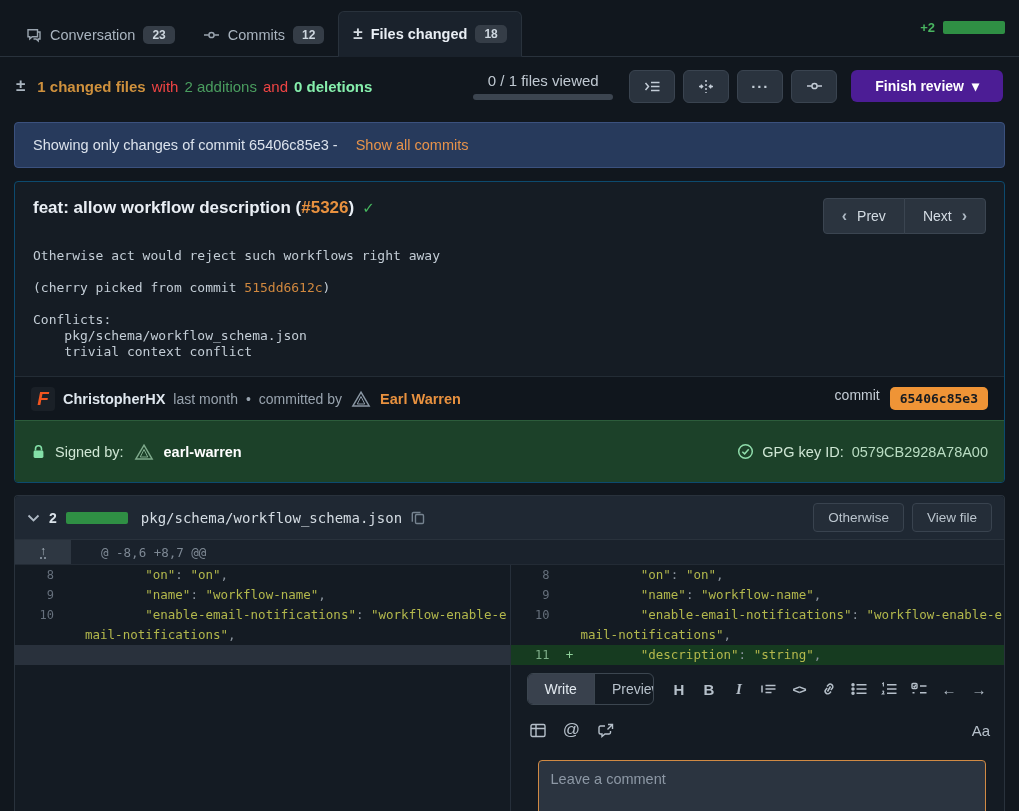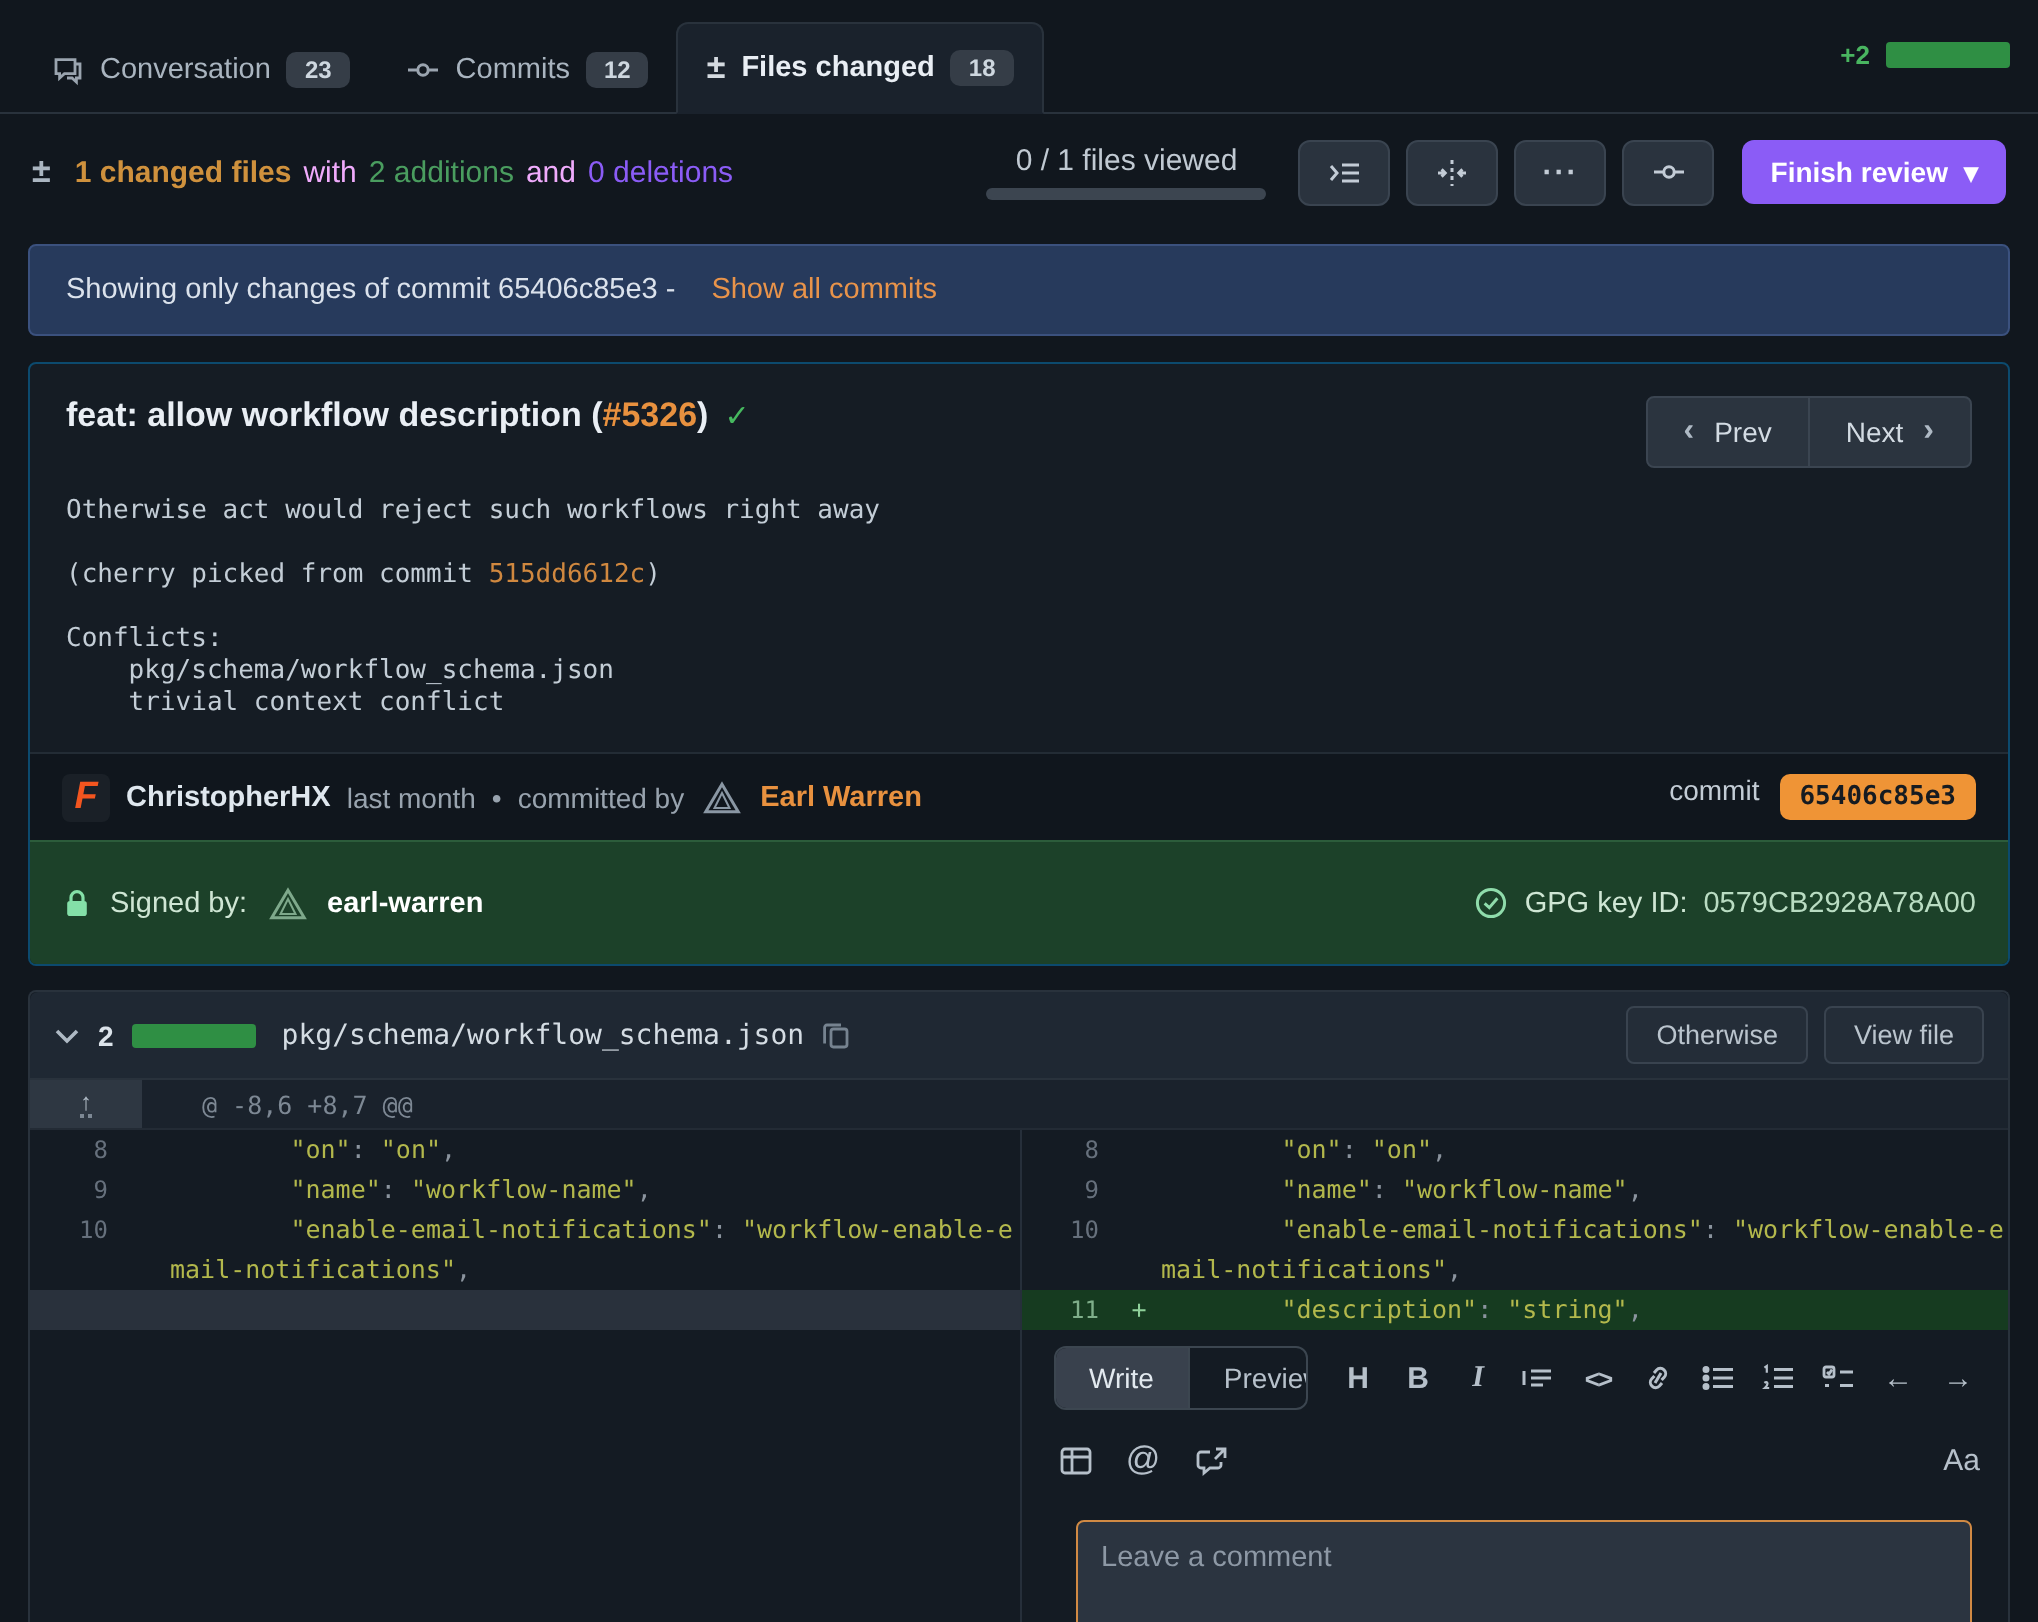--- a/index.html
+++ b/index.html
@@ -20,29 +20,29 @@
   .diffstat-top { position:absolute; right:14px; top:20px; display:flex; align-items:center; gap:8px; }
   .diffstat-top .plus { color:#49b560; font-size:13px; font-weight:700; }
   .statbar { width:62px; height:13px; background:#2f8f44; border-radius:2px; }
 
   
   .summary { height:58px; display:flex; align-items:center; padding:0 16px; }
   .summary .left { display:flex; align-items:center; gap:6px; font-size:15px; }
   .pm-icon { font-size:17px; font-weight:700; color:#aab5c0; margin-right:6px; }
   .t-changed { color:#cf913d; font-weight:700; }
   .t-add { color:#4a9d5f; }
-  .t-del { color:#8b5cf6; }
-  .t-plain { color:#f0abfc; }
+  .t-del { color:#86efac;font-weight:bold; }
+  .t-plain { color:#ef4444; }
   .summary .right { margin-left:auto; display:flex; align-items:center; gap:8px; }
   .viewed { display:flex; flex-direction:column; align-items:center; gap:5px; margin-right:8px; }
   .viewed .vtext { color:#c0c9d2; font-size:15px; }
   .vbar { width:140px; height:6px; background:#3c4550; border-radius:3px; }
   .icon-btn { width:46px; height:33px; background:#2a333e; border:1px solid #3a4450; border-radius:6px; display:flex; align-items:center; justify-content:center; color:#c3ccd6; cursor:pointer; }
   .icon-btn .dots { font-size:15px; font-weight:700; letter-spacing:1px; }
-  .finish-btn { margin-left:6px; background:#8b5cf6; color:#fff; font-weight:700; font-size:14px; border:none; border-radius:6px; padding:8px 14px; display:flex; align-items:center; gap:8px; cursor:pointer; }
+  .finish-btn { margin-left:6px; background:#4c1d95; color:#fff; font-weight:700; font-size:14px; border:none; border-radius:6px; padding:8px 24px; display:flex; align-items:center; gap:8px; cursor:pointer; }
 
   
   .banner { margin:7px 14px 13px; height:46px; background:#273a5c; border:1px solid #3b517e; border-radius:4px; display:flex; align-items:center; padding:0 18px; font-size:14.5px; color:#dbe2ec; }
   .banner a { color:#e8934a; text-decoration:none; margin-left:18px; cursor:pointer; }
 
   
   .commit-box { margin:0 14px; border:1px solid #0c4a6e; border-radius:4px; background:#151c24; overflow:hidden; }
   .commit-head { display:flex; align-items:flex-start; padding:16px 18px 4px; }
   .commit-title { font-size:17px; font-weight:700; color:#e9eef4; }
   .commit-title .issue { color:#e8913f; cursor:pointer; }

